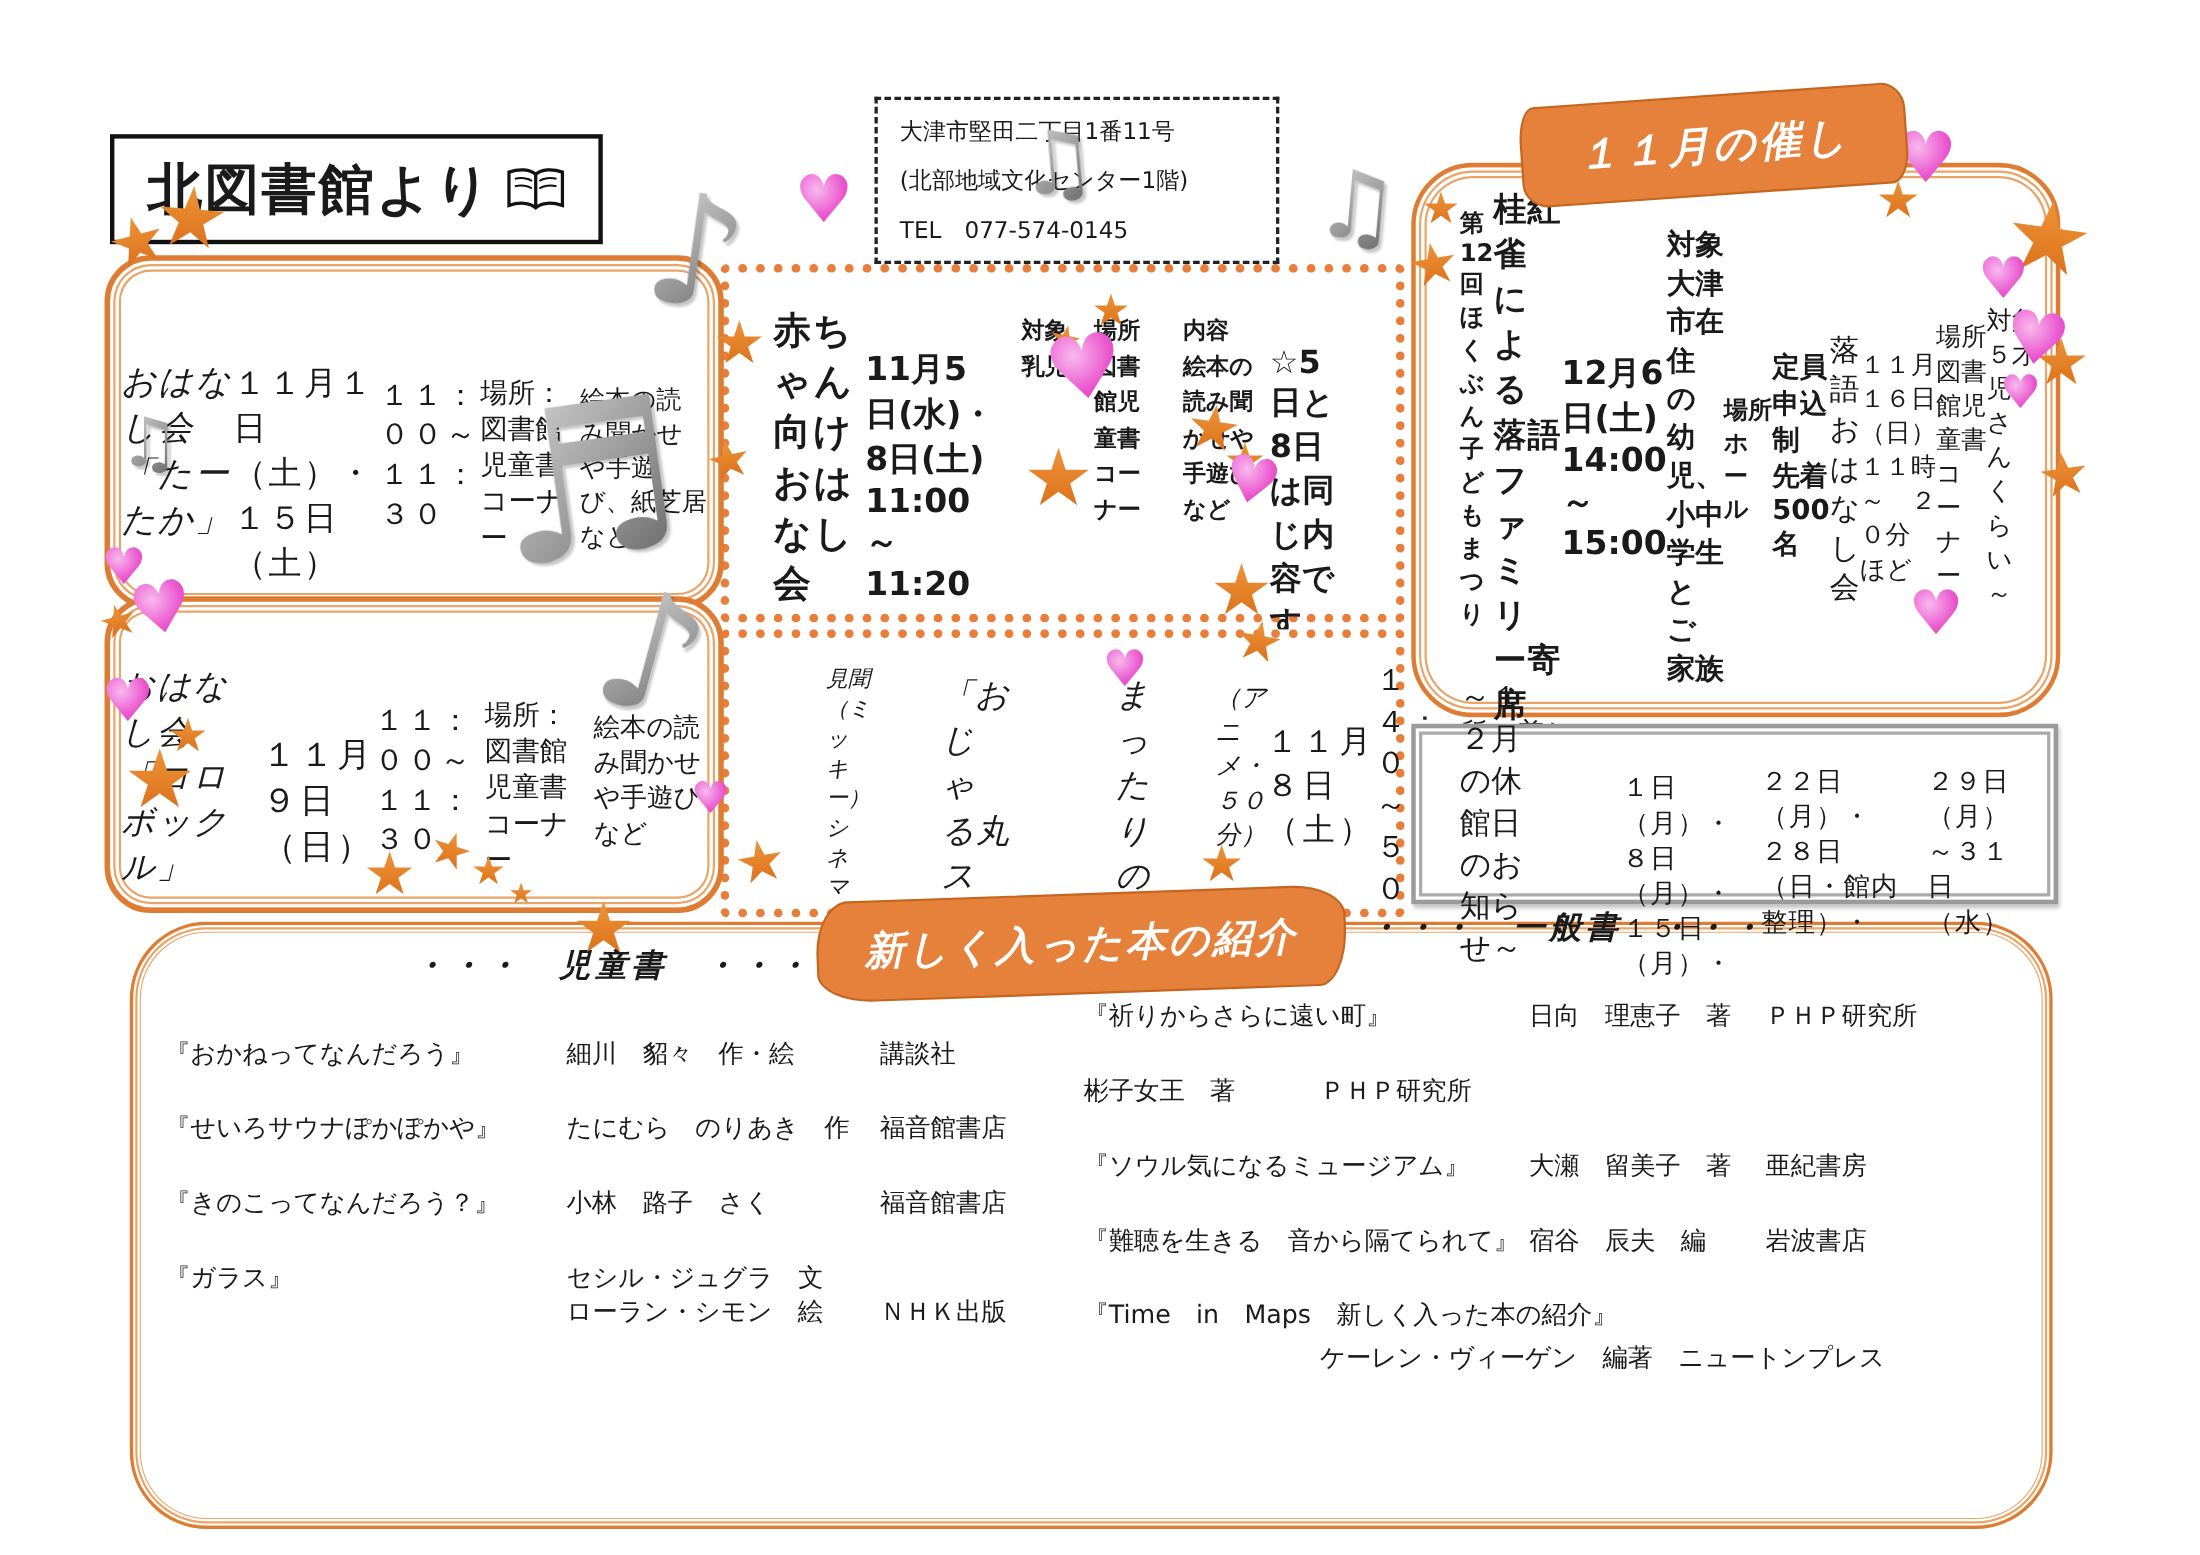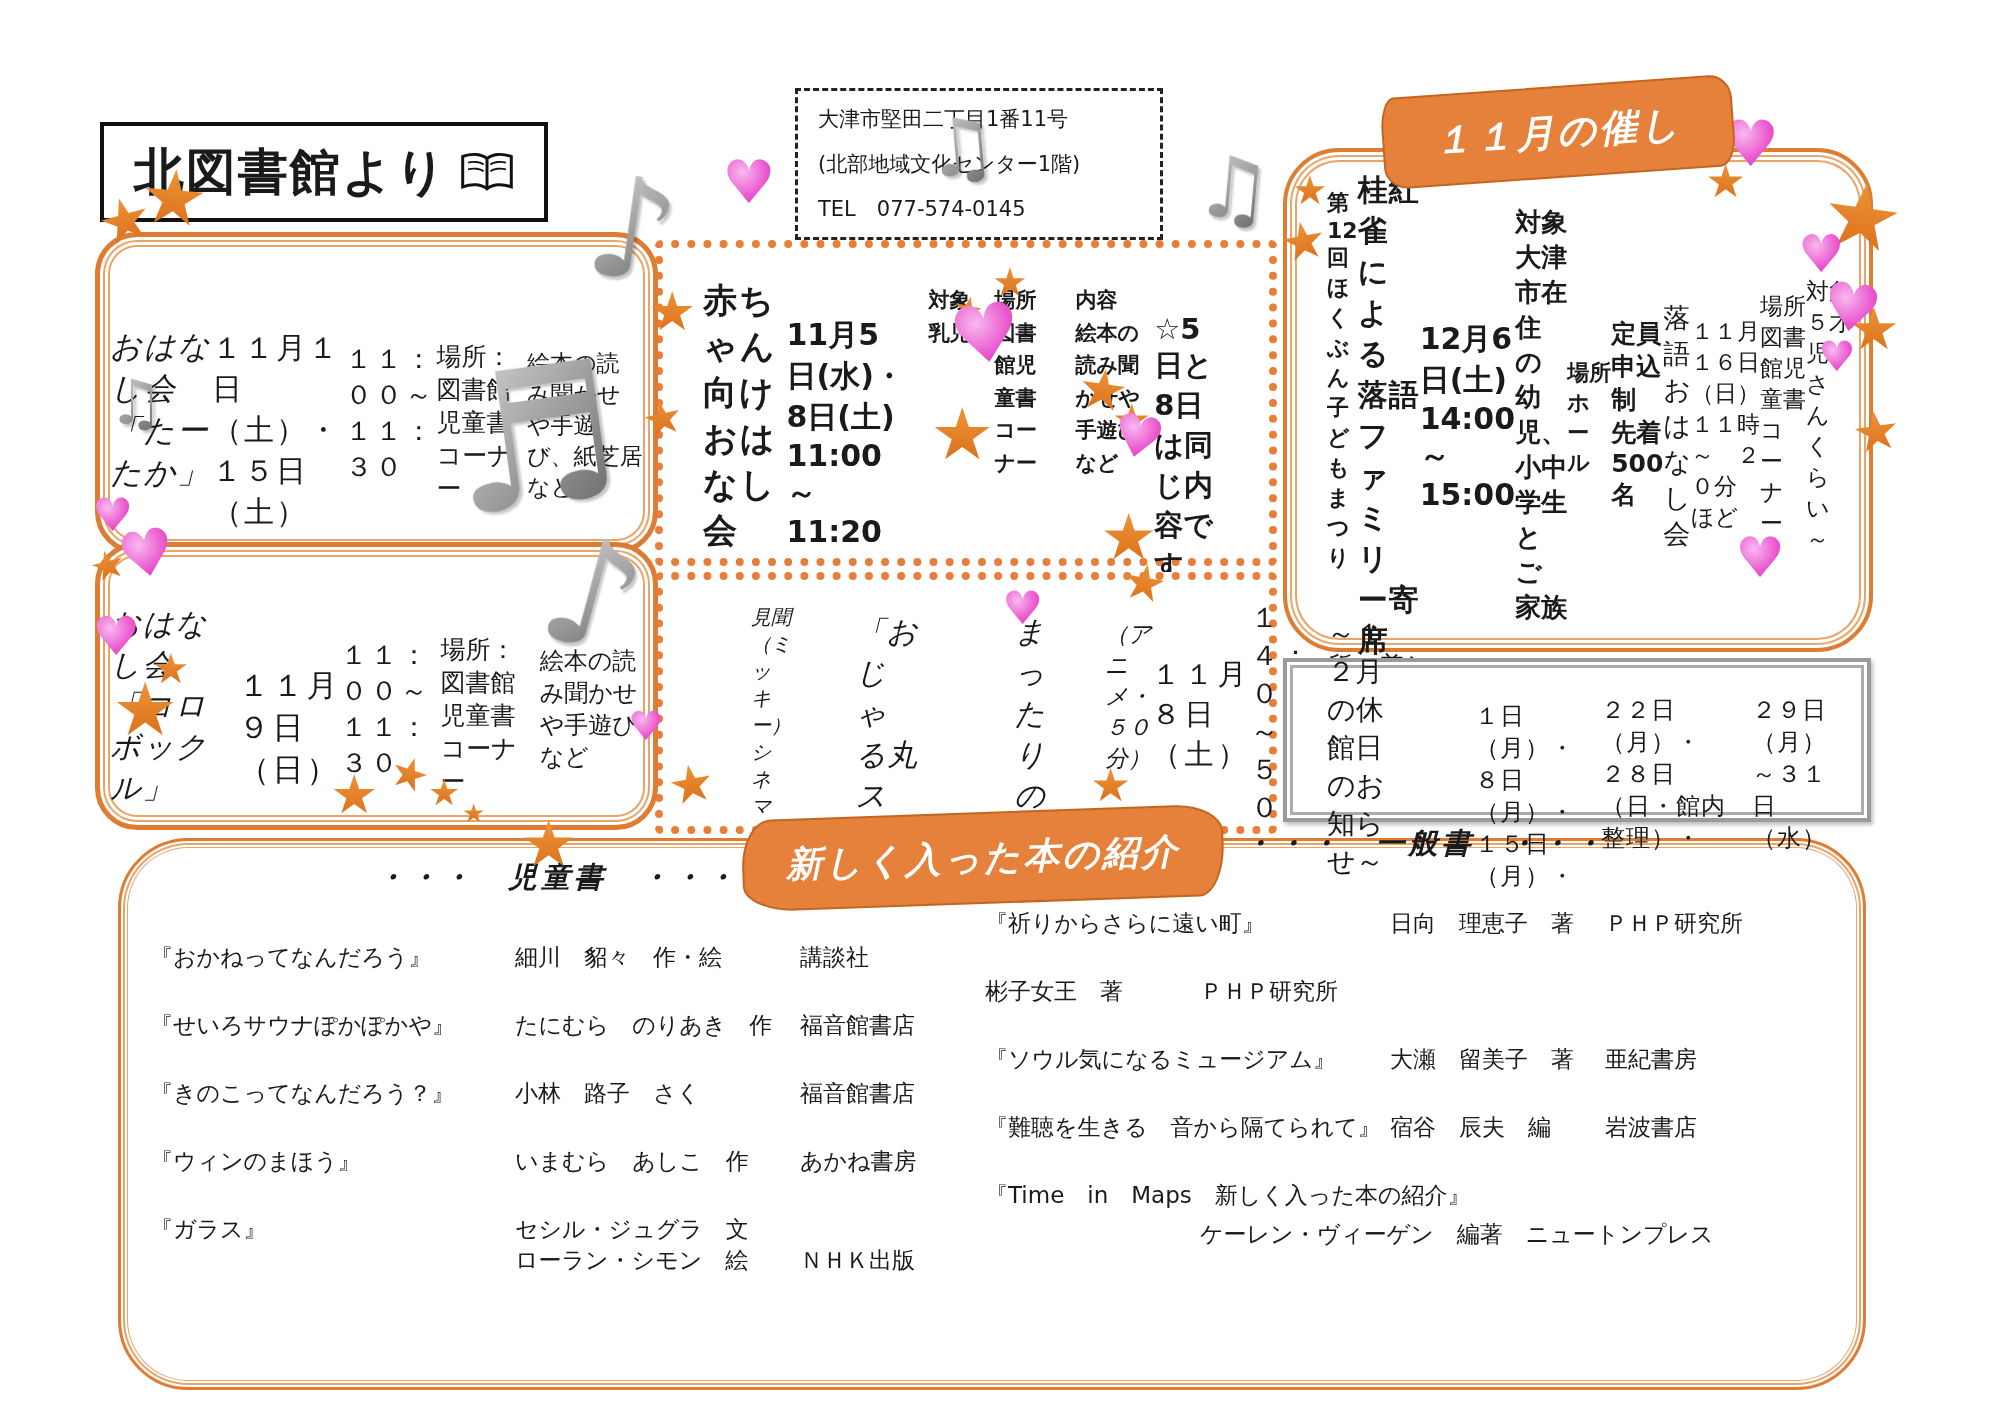--- a/index.html
+++ b/index.html
@@ -233,25 +233,20 @@
     </div>
     <div class="book-row">
       <span class="bt">『せいろサウナぽかぽかや』</span>
       <span class="ba">たにむら　のりあき　作</span>
       <span class="bp">福音館書店</span>
     </div>
     <div class="book-row">
       <span class="bt">『きのこってなんだろう？』</span>
       <span class="ba">小林　路子　さく</span>
       <span class="bp">福音館書店</span>
-    </div>
-    <div class="book-row">
-      <span class="bt">『ウィンのまほう』</span>
-      <span class="ba">いまむら　あしこ　作</span>
-      <span class="bp">あかね書房</span>
     </div>
     <div class="book-row">
       <span class="bt">『ガラス』</span>
       <span class="ba">
         <div>セシル・ジュグラ　文</div>
         <div>ローラン・シモン　絵</div>
       </span>
       <span class="bp bottom">ＮＨＫ出版</span>
     </div>
   </div>

